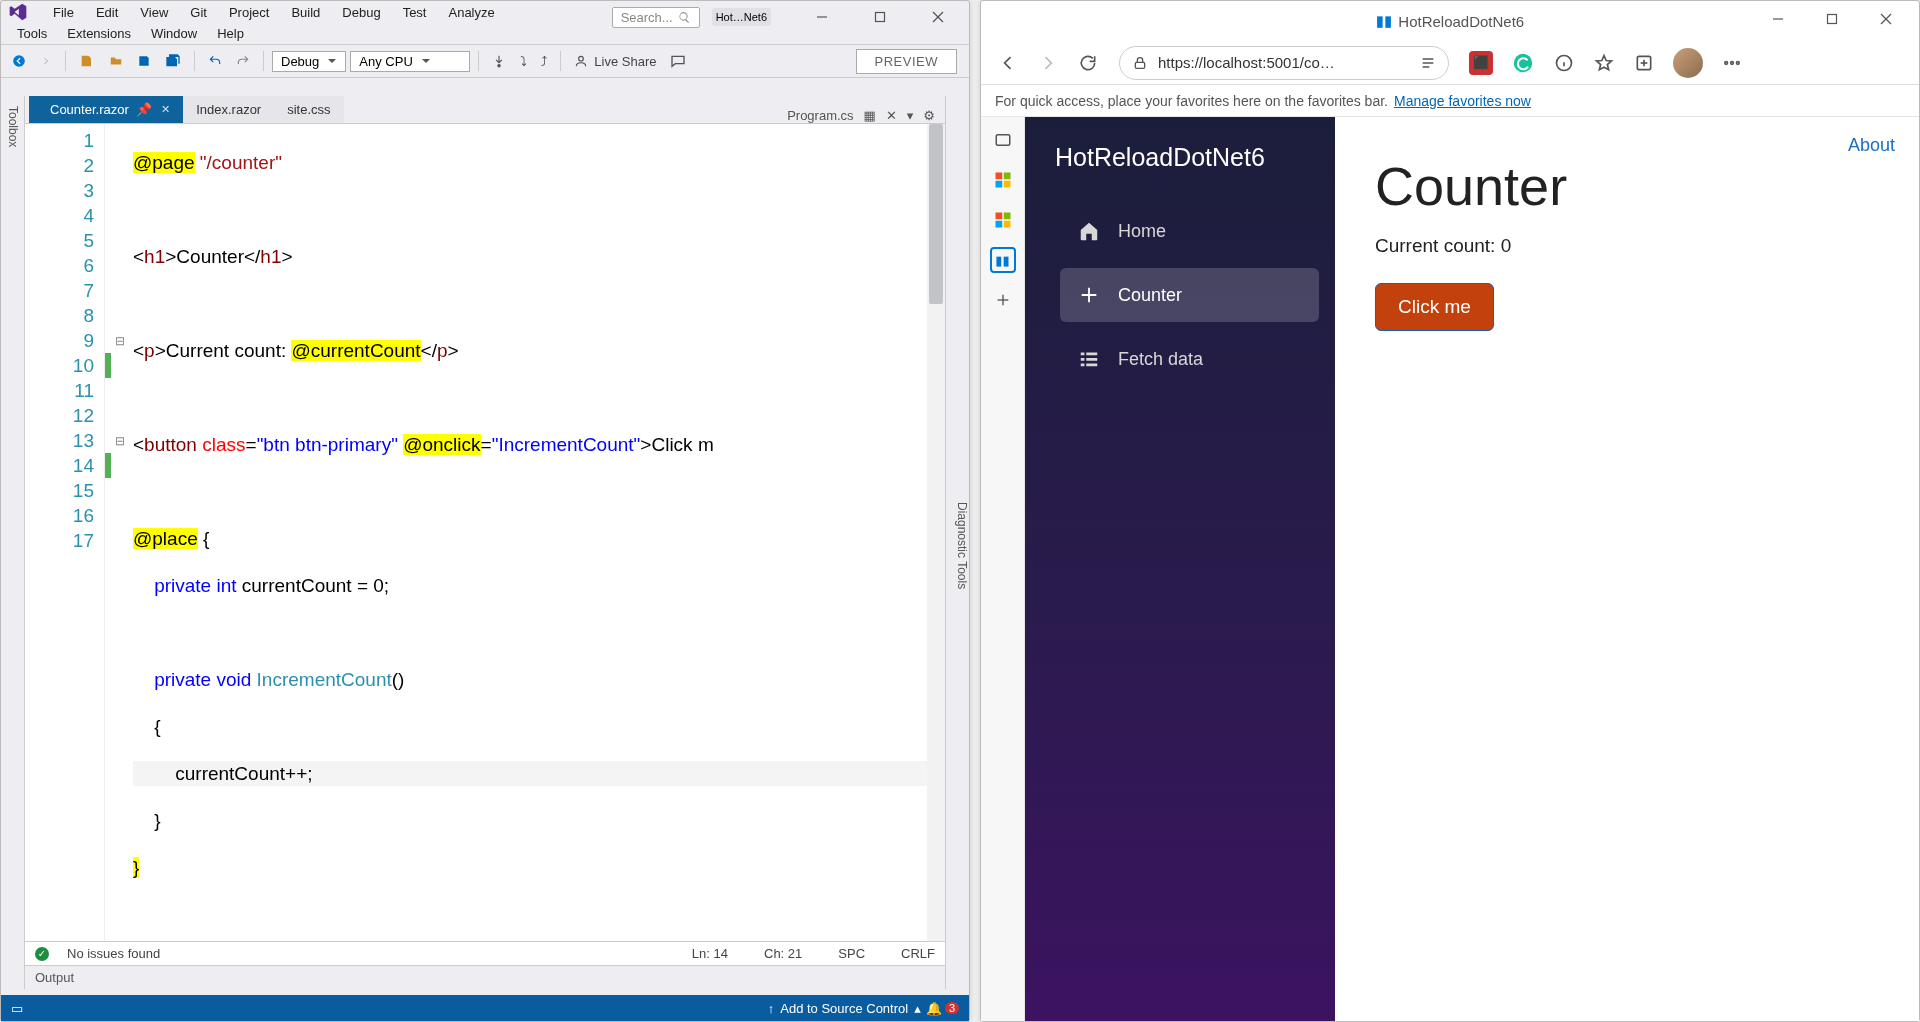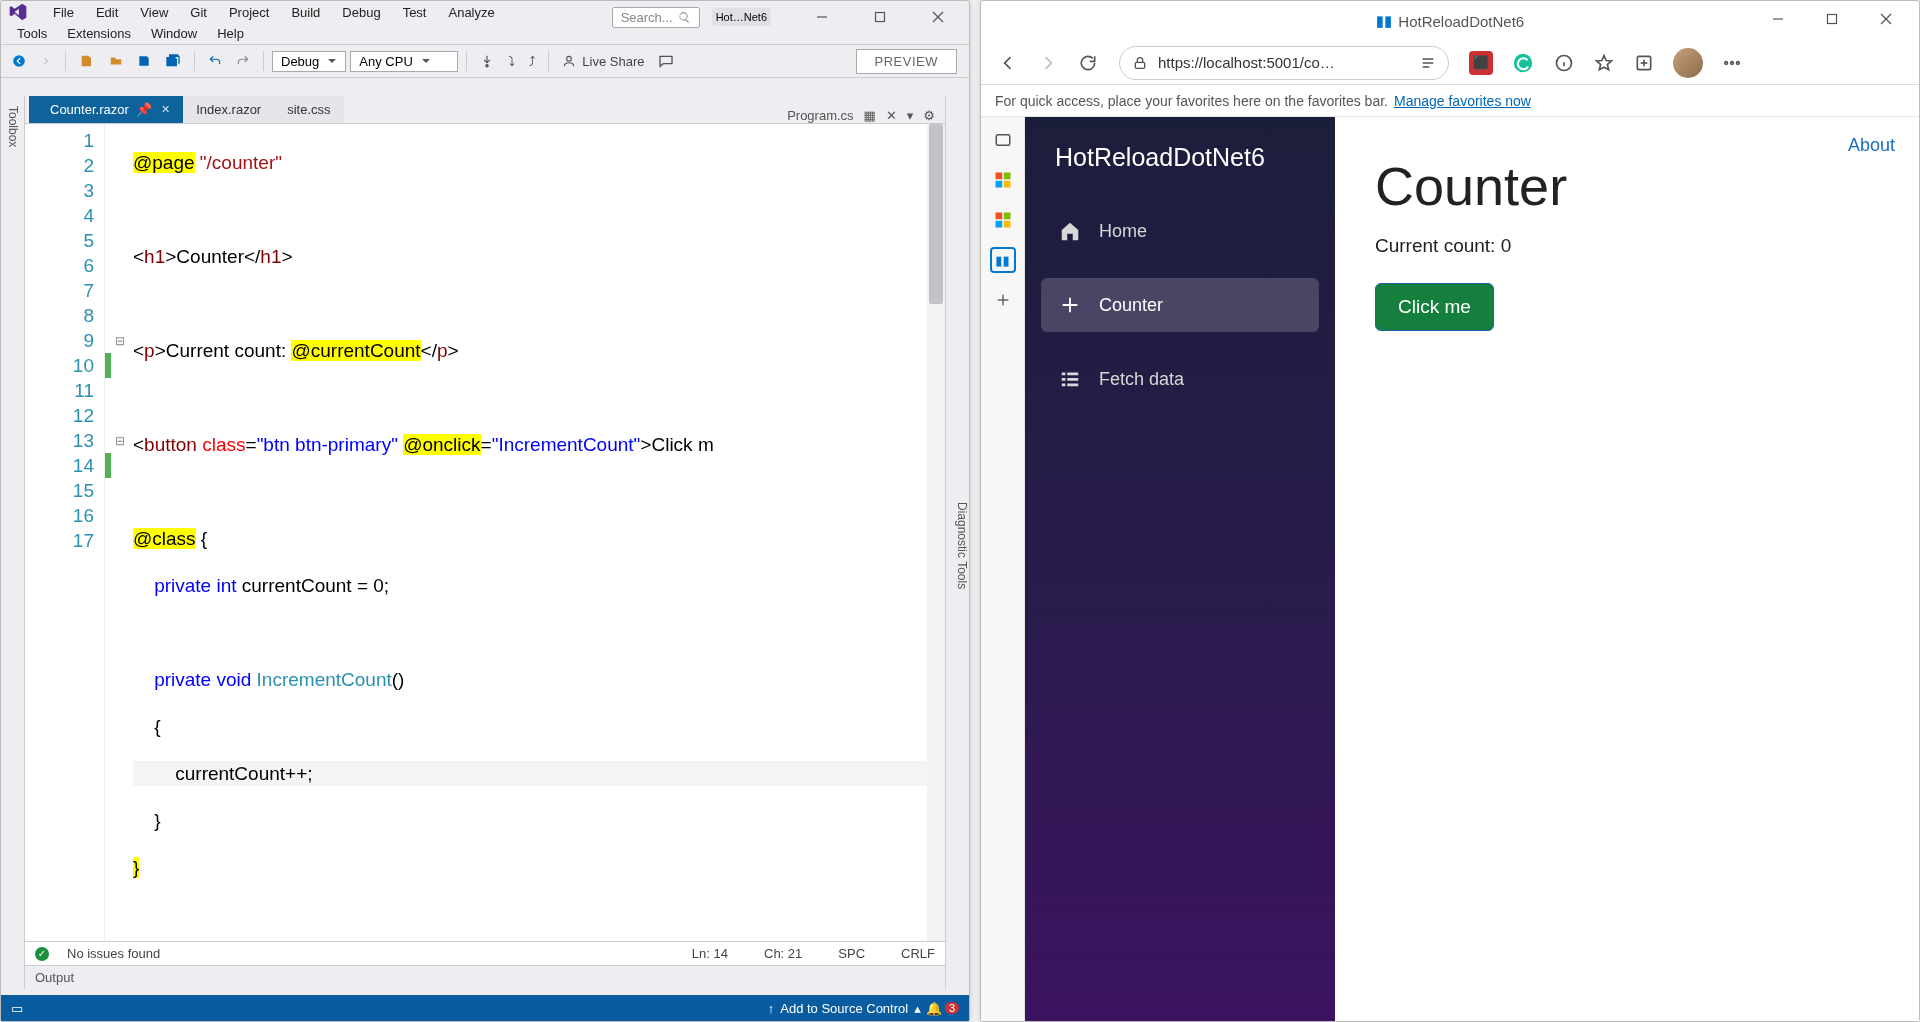--- a/index.html
+++ b/index.html
@@ -75,30 +75,30 @@
 .br-ext { width:24px; height:24px; border-radius:4px; display:flex; align-items:center; justify-content:center; font-size:13px; }
 .br-avatar { width:30px; height:30px; border-radius:50%; background:linear-gradient(135deg,#c9a07a,#8b6b4d); }
 .br-favbar { height:32px; display:flex; align-items:center; padding:0 14px; font-size:14px; color:#555; border-bottom:1px solid #e5e5e5; gap:6px; }
 .br-favbar a { color:#0067b8; text-decoration:underline; }
 .br-body { flex:1; display:flex; }
 .br-vtabs { width:44px; background:#f7f7f7; border-right:1px solid #e5e5e5; display:flex; flex-direction:column; align-items:center; padding-top:10px; gap:14px; }
 .br-vtab { width:26px; height:26px; border-radius:4px; display:flex; align-items:center; justify-content:center; }
 .br-page { flex:1; display:flex; }
 .app-sidebar { width:310px; background:linear-gradient(180deg,#1b1e3b 0%,#2a1b4d 55%,#3c1361 100%); color:#d7d7d7; display:flex; flex-direction:column; }
 .app-brand { font-size:25px; color:#fff; padding:26px 30px; font-weight:400; }
-.app-nav { display:flex; flex-direction:column; padding:6px 16px; gap:20px; }
+.app-nav { display:flex; flex-direction:column; padding:6px 16px; gap:10px;margin-left:19px; }
 .app-item { display:flex; align-items:center; gap:18px; padding:16px 18px; border-radius:6px; font-size:18px; color:#d7d7d7; }
 .app-item.active { background:rgba(255,255,255,.18); color:#fff; }
 .app-item svg { width:22px; height:22px; fill:#d7d7d7; }
 .app-item.active svg { fill:#fff; }
 .app-main { flex:1; background:#fff; padding:20px 40px; position:relative; }
 .app-about { position:absolute; right:24px; top:18px; color:#1b6ec2; font-size:18px; }
 .app-h1 { font-size:54px; font-weight:400; color:#222; margin-top:18px; margin-bottom:18px; }
 .app-p { font-size:19px; color:#222; margin-bottom:26px; }
-.app-btn { background:#15803d; color:#fff; border:1px solid #1861ac; padding:12px 22px; font-size:19px; border-radius:6px; }
+.app-btn { background:#c2410c; color:#fff; border:1px solid #1861ac; padding:12px 22px; font-size:19px; border-radius:6px; }
 </style>
 </head>
 <body>
 
 <div class="vs-window">
   <div class="vs-title">
     <span class="vs-logo">
       <svg viewBox="0 0 24 24">
           <path fill="#5c2d91" d="M17 2l5 3v14l-5 3-9-8-4 3-2-1V6l2-1 4 3 9-6zM8 12l5 4V8l-5 4z"></path>
         </svg>
@@ -191,21 +191,21 @@
           <path d="M15 14l5-5-5-5M20 9H10a6 6 0 00-6 6v2"></path>
         </svg>
       </span>
     <span class="tb-sep"></span>
     <span class="tb-drop">
         <span>Debug</span>
         <svg viewBox="0 0 10 10">
           <path d="M1 3l4 4 4-4z"></path>
         </svg>
       </span>
-    <span class="tb-drop" style="width:108px">
+    <span class="tb-drop" style="width:120px">
         <span>Any CPU</span>
         <svg viewBox="0 0 10 10">
           <path d="M1 3l4 4 4-4z"></path>
         </svg>
       </span>
     <span class="tb-sep"></span>
     <span class="tb-btn">
         <svg width="14" height="14" viewBox="0 0 24 24" stroke="#555" fill="none" stroke-width="2">
           <path d="M12 3v12M7 10l5 5 5-5"></path>
           <circle cx="12" cy="20" r="2" fill="#555"></circle>
@@ -308,21 +308,21 @@
         </div>
         <div class="code">
 <div><span class="hl">@page</span> <span class="str">"/counter"</span></div>
 <div> </div>
 <div>&lt;<span class="tag">h1</span>&gt;<span>Counter</span>&lt;/<span class="tag">h1</span>&gt;</div>
 <div> </div>
 <div>&lt;<span class="tag">p</span>&gt;<span>Current count: </span><span class="hl">@currentCount</span>&lt;/<span class="tag">p</span>&gt;</div>
 <div> </div>
 <div>&lt;<span class="tag">button</span> <span class="attr">class</span>=<span class="kw">"btn btn-primary"</span> <span class="hl">@onclick</span>=<span class="kw">"IncrementCount"</span>&gt;<span>Click m</span></div>
 <div> </div>
-<div><span class="hl">@class</span> <span>{</span></div>
+<div><span class="hl">@place</span> <span>{</span></div>
 <div>    <span class="kw">private</span> <span class="kw">int</span><span> currentCount = 0;</span></div>
 <div> </div>
 <div>    <span class="kw">private</span> <span class="kw">void</span> <span class="type">IncrementCount</span><span>()</span></div>
 <div>    <span>{</span></div>
 <div style="background:#f4f4f4">        <span>currentCount++;</span></div>
 <div>    <span>}</span></div>
 <div><span class="hl">}</span></div>
 <div> </div>
         </div>
         <div class="editor-scrollbar">

